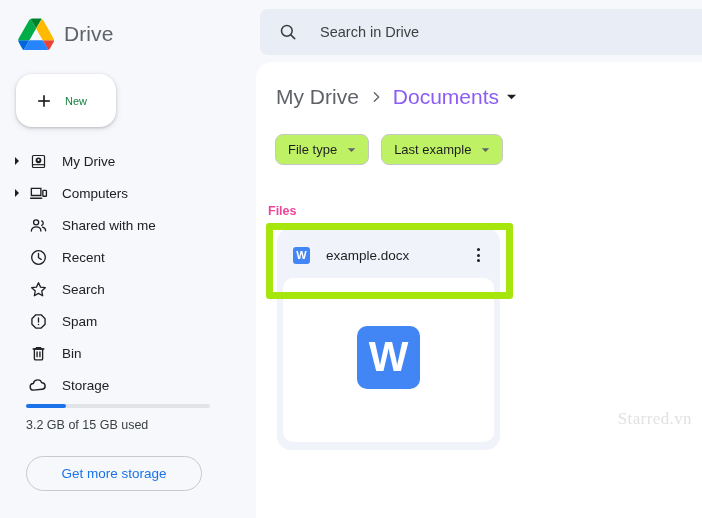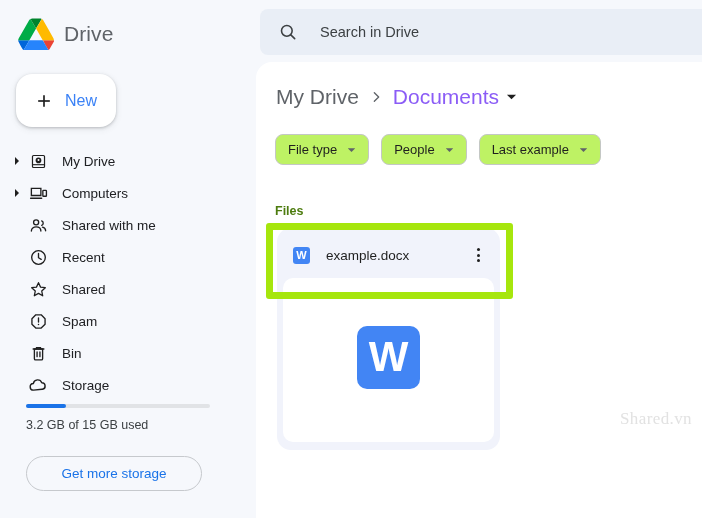--- a/index.html
+++ b/index.html
@@ -55,22 +55,22 @@
     box-shadow: 0 1px 3px rgba(60,64,67,.28), 0 2px 7px rgba(60,64,67,.10);
     display: flex;
     align-items: center;
     gap: 11px;
     padding-left: 18px;
     box-sizing: border-box;
     cursor: pointer;
   }
   .new-plus { width: 20px; height: 20px; display:block; flex: none; }
   .new-label {
-    font-size: 16px;
-    color: #3b82f6;
+    font-size: 11px;
+    color: #15803d;
     font-weight: 500;
   }
 
   .nav { position: absolute; left: 0; top: 145px; width: 256px; }
   .nav-item {
     position: relative;
     height: 32px;
     display: flex;
     align-items: center;
     border-radius: 0 16px 16px 0;
@@ -216,23 +216,23 @@
     font-size: 13px;
     color: #1f1f1f;
     cursor: pointer;
     font-family: "Liberation Sans", sans-serif;
     white-space: nowrap;
   }
   .chip-caret { width: 9px; height: 6px; display: block; flex: none; }
 
   .section-label {
     position: absolute;
-    left: 19px; top: 142px;
+    left: 12px; top: 142px;
     font-size: 12.5px;
-    color: #4d7c0f;
+    color: #ec4899;
     font-weight: bold;
   }
 
   
   .file-card {
     position: absolute;
     left: 21px; top: 166px;
     width: 223px;
     height: 222px;
     background: #f1f3fb;
@@ -421,21 +421,21 @@
         <span class="nav-label">Recent</span>
       </div>
 
       <div class="nav-item">
         <span class="nav-caret"></span>
         <span class="nav-icon">
           <svg width="19" height="19" viewBox="0 0 24 24" fill="none" stroke="#1f1f1f" stroke-width="1.6" stroke-linejoin="round">
             <path d="M12 3.4l2.6 5.6 6 .7-4.5 4.2 1.2 6-5.3-3-5.3 3 1.2-6L3.4 9.7l6-.7z"></path>
           </svg>
         </span>
-        <span class="nav-label">Shared</span>
+        <span class="nav-label">Search</span>
       </div>
 
       <div class="nav-item">
         <span class="nav-caret"></span>
         <span class="nav-icon">
           <svg width="19" height="19" viewBox="0 0 24 24" fill="none" stroke="#1f1f1f" stroke-width="1.7">
             <path d="M8.6 3.6h6.8l4.9 4.9v6.9l-4.9 4.9H8.6l-4.9-4.9V8.5z" stroke-linejoin="round"></path>
             <path d="M12 7.6v5" stroke-linecap="round"></path>
             <circle cx="12" cy="15.8" r=".95" fill="#1f1f1f" stroke="none"></circle>
           </svg>
@@ -499,26 +499,20 @@
     </div>
 
     <div class="chips">
       <div class="chip">
         <span>File type</span>
         <svg class="chip-caret" viewBox="0 0 12 8">
             <path d="M1 1.5l5 5 5-5z" fill="#5f6368"></path>
           </svg>
       </div>
       <div class="chip">
-        <span>People</span>
-        <svg class="chip-caret" viewBox="0 0 12 8">
-            <path d="M1 1.5l5 5 5-5z" fill="#5f6368"></path>
-          </svg>
-      </div>
-      <div class="chip">
         <span>Last example</span>
         <svg class="chip-caret" viewBox="0 0 12 8">
             <path d="M1 1.5l5 5 5-5z" fill="#5f6368"></path>
           </svg>
       </div>
     </div>
 
     <div class="section-label">Files</div>
 
     <div class="file-card">
@@ -533,15 +527,15 @@
       </div>
       <div class="file-thumb">
         <span class="thumb-badge">W</span>
       </div>
     </div>
 
   </div>
 
   <div class="highlight-box" style="border-color: rgb(166, 230, 13);"></div>
 
-  <div class="watermark">Shared.vn</div>
+  <div class="watermark">Starred.vn</div>
 
 </div>
 
 </body></html>

